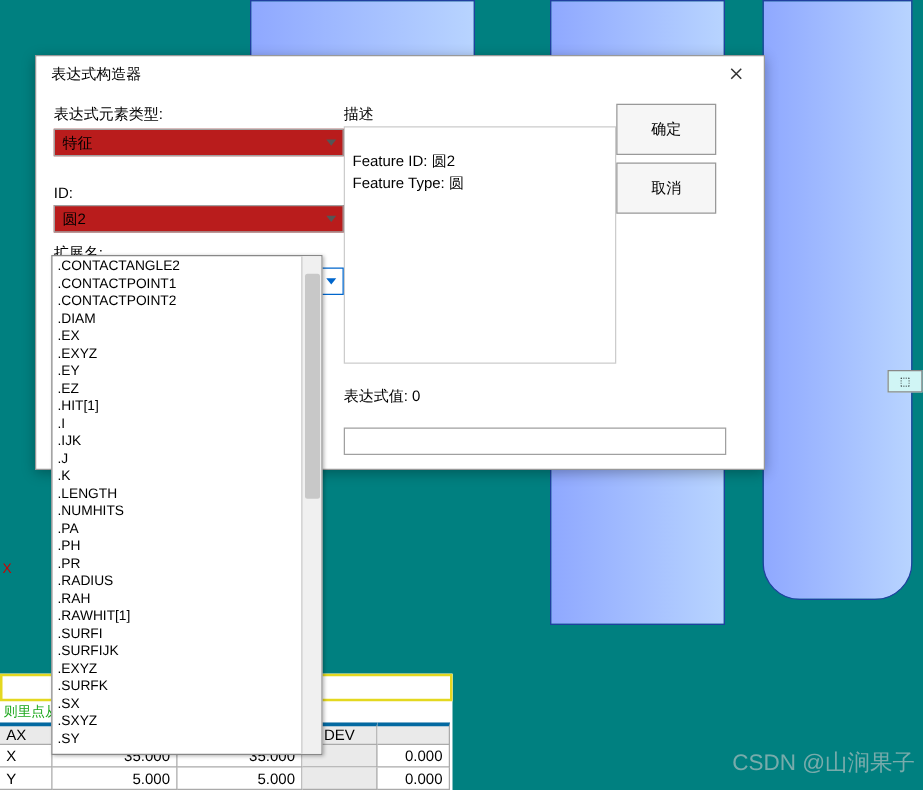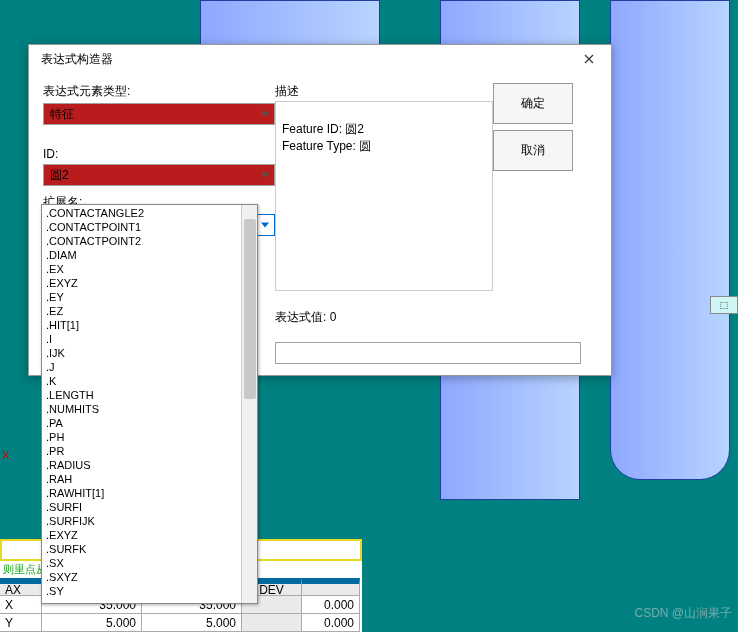--- a/index.html
+++ b/index.html
@@ -40,28 +40,28 @@
 .dd-items div { padding: 0 4px; white-space: nowrap; }
 .dd-scroll { width: 16px; background: #f0f0f0; border-left: 1px solid #ccc; position: relative; }
 .dd-scroll-thumb { position: absolute; top: 14px; left: 2px; width: 12px; height: 180px; background: #c8c8c8; border-radius: 2px; }
 
 
 .table-wrap { position: absolute; bottom: 0; left: 0; width: 362px; background: #fff; font-size: 12px; }
 .table-top { height: 22px; border: 2px solid #e4d820; background: #fff; }
 .meas-label { color: #1aa61a; font-size: 11px; padding: 1px 3px; }
 .trow { display: flex; height: 18px; }
 .cell { border-right: 1px solid #aaa; border-bottom: 1px solid #aaa; display: flex; align-items: center; padding: 0 5px; }
-.ch { background: #eaeaea; border-top: 6px solid #0369a1; text-align: center; }
+.ch { background: #eaeaea; border-top: 3px solid #0369a1; text-align: center; }
 .c0 { width: 42px; }
 .c1 { width: 100px; justify-content: flex-end; }
 .c2 { width: 100px; justify-content: flex-end; }
 .c3 { width: 60px; justify-content: center; background: #eaeaea; }
 .c4 { width: 58px; justify-content: flex-end; }
 
-.watermark { position: absolute; bottom: 10px; right: 6px; font-size: 12px; color: rgba(200,200,200,0.6); }
+.watermark { position: absolute; bottom: 10px; right: 6px; font-size: 18px; color: rgba(200,200,200,0.6); }
 .red-x { position: absolute; top: 449px; left: 2px; font-size: 11px; color: #c00; }
 </style>
 </head>
 <body>
 
 <div class="bg-shape shape1"></div>
 <div class="bg-shape shape2"></div>
 <div class="bg-shape shape3"></div>
 <div class="cyan-box">⬚</div>
 <span class="red-x">X</span>

